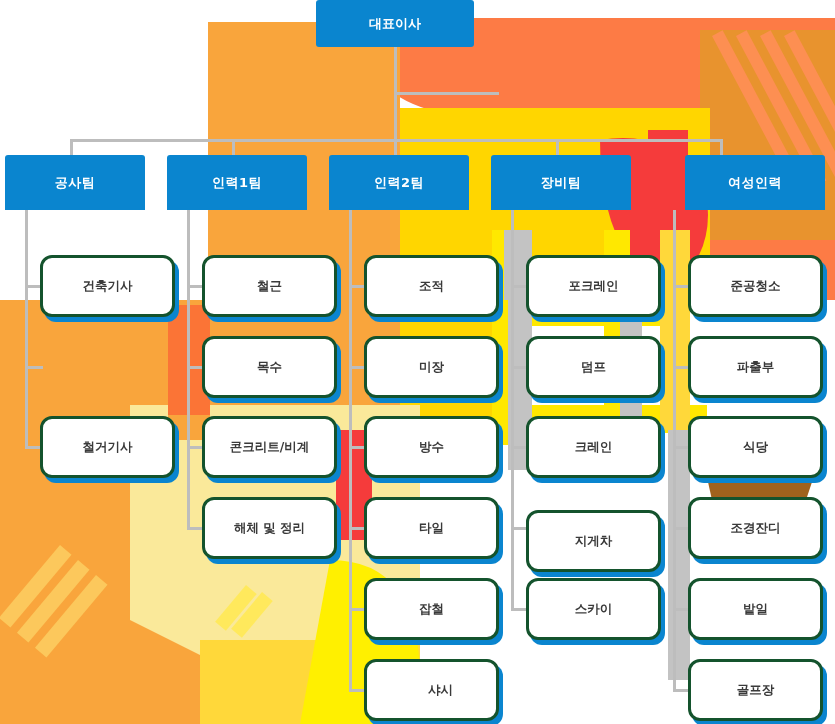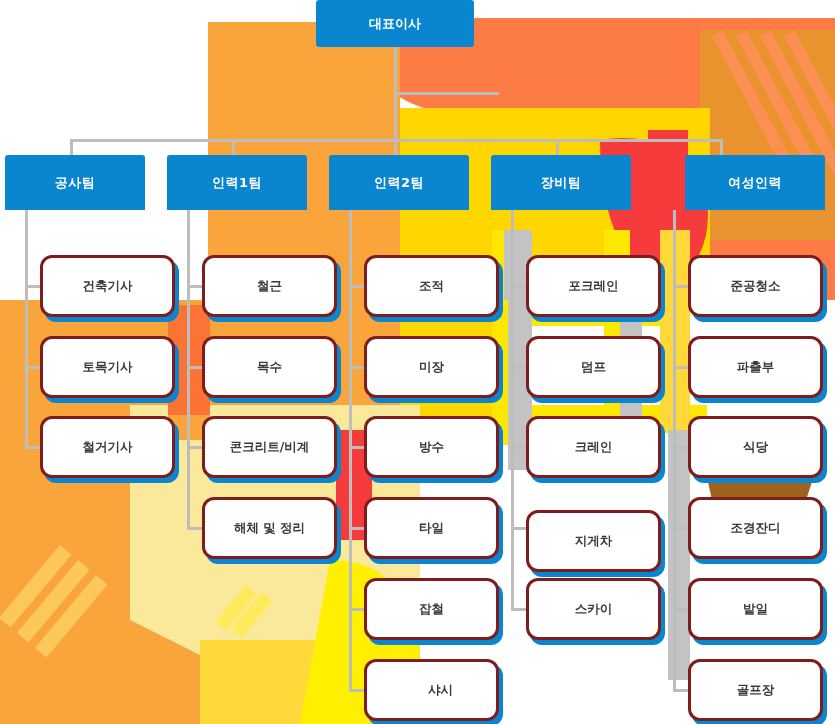--- a/index.html
+++ b/index.html
@@ -33,21 +33,21 @@
     background:#0a85cf;
     display:flex; align-items:center; justify-content:center;
     color:#ffffff; font-weight:bold; font-size:13px;
     border-radius:3px;
   }
 
   
   .leaf {
     position:absolute; z-index:4;
     background:#ffffff;
-    border:3px solid #7f1d1d;
+    border:3px solid #14532d;
     border-radius:12px;
     display:flex; align-items:center; justify-content:center;
     color:#3a3a3a; font-weight:bold; font-size:12.5px;
     box-shadow: 4px 5px 0 0 #0a85cf;
   }
 </style>
 </head>
 <body>
 
 <div id="root">
@@ -175,23 +175,20 @@
   <div class="teambox" style="left:491px; top:155px; width:140px; height:55px;">
     <span>장비팀</span>
   </div>
   <div class="teambox" style="left:653px; top:155px; width:140px; height:55px;margin-left:32px;">
     <span>여성인력</span>
   </div>
 
   <div class="leaf" style="left:40px; top:255px; width:135px; height:62px;">
     <span>건축기사</span>
     </div>
-  <div class="leaf" style="left:40px; top:336px; width:135px; height:62px;">
-    <span>토목기사</span>
-    </div>
   <div class="leaf" style="left:40px; top:416px; width:135px; height:62px;">
     <span>철거기사</span>
     </div>
 
   <div class="leaf" style="left:202px; top:255px; width:135px; height:62px;">
     <span>철근</span>
     </div>
   <div class="leaf" style="left:202px; top:336px; width:135px; height:62px;text-align:right;">
     <span>목수</span>
     </div>

